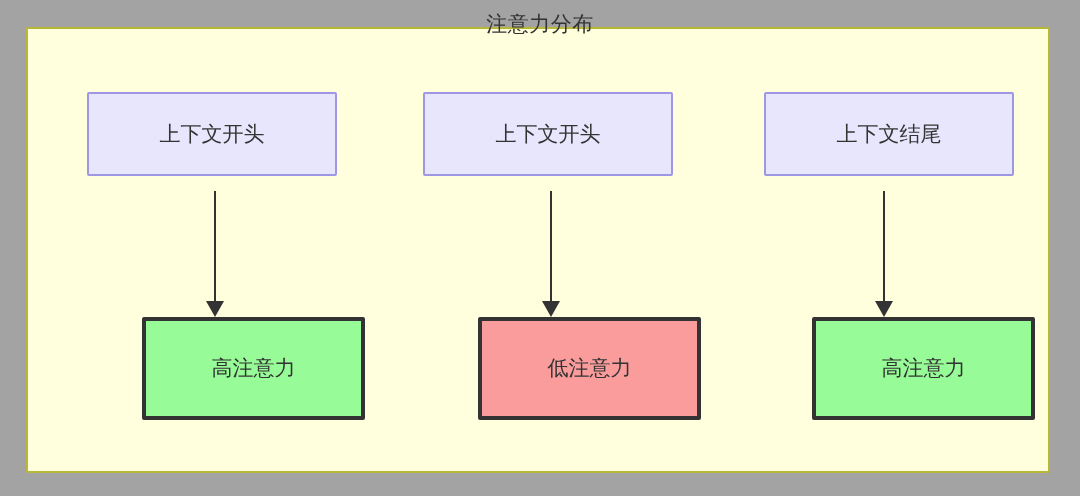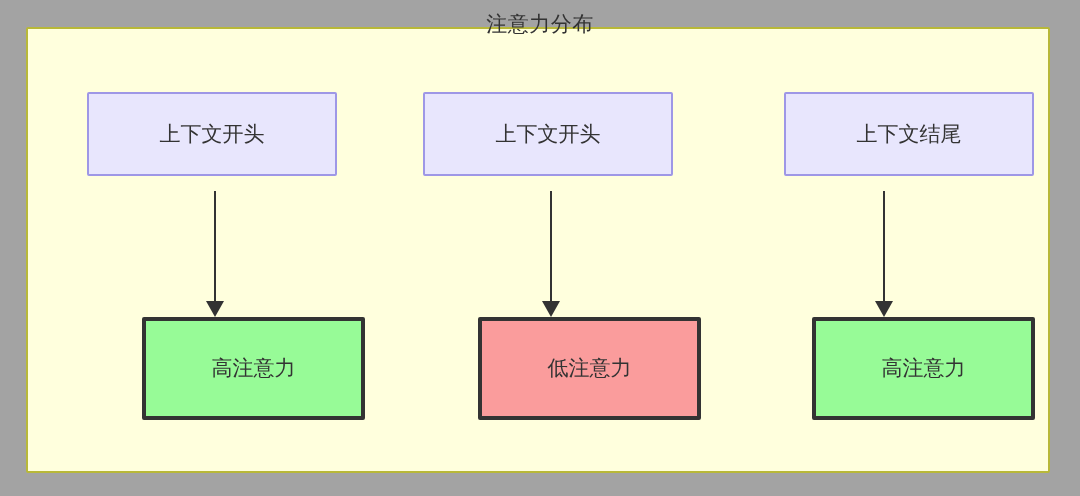--- a/index.html
+++ b/index.html
@@ -77,21 +77,21 @@
     font-size: 21px;
     margin-left: 38px;
   }
 
   .fill-high { background: #97fb97; }
   .fill-low  { background: #fa9c9c; }
 
   
   .pos-top-1    { left: 87px;  top: 92px; }
   .pos-top-2    { left: 423px; top: 92px; }
-  .pos-top-3    { left: 784px; top: 92px; }
+  .pos-top-3    { left: 764px; top: 92px; }
   .pos-bottom-1 { left: 104px; top: 317px; }
   .pos-bottom-2 { left: 440px; top: 317px; }
   .pos-bottom-3 { left: 774px; top: 317px; }
 
   
   #edges {
     position: absolute;
     left: 0;
     top: 0;
     width: 1080px;

